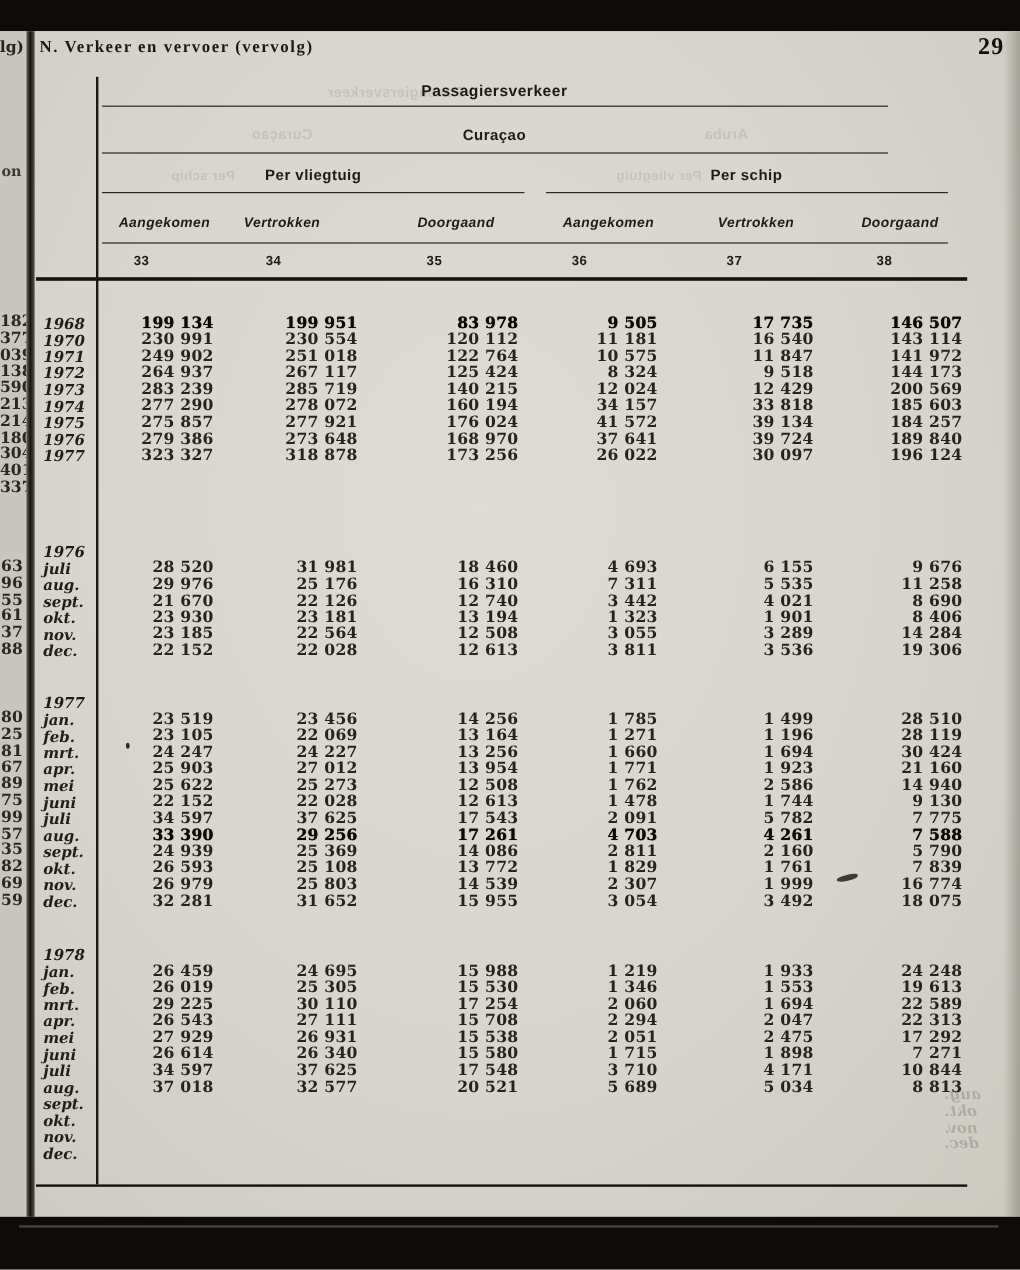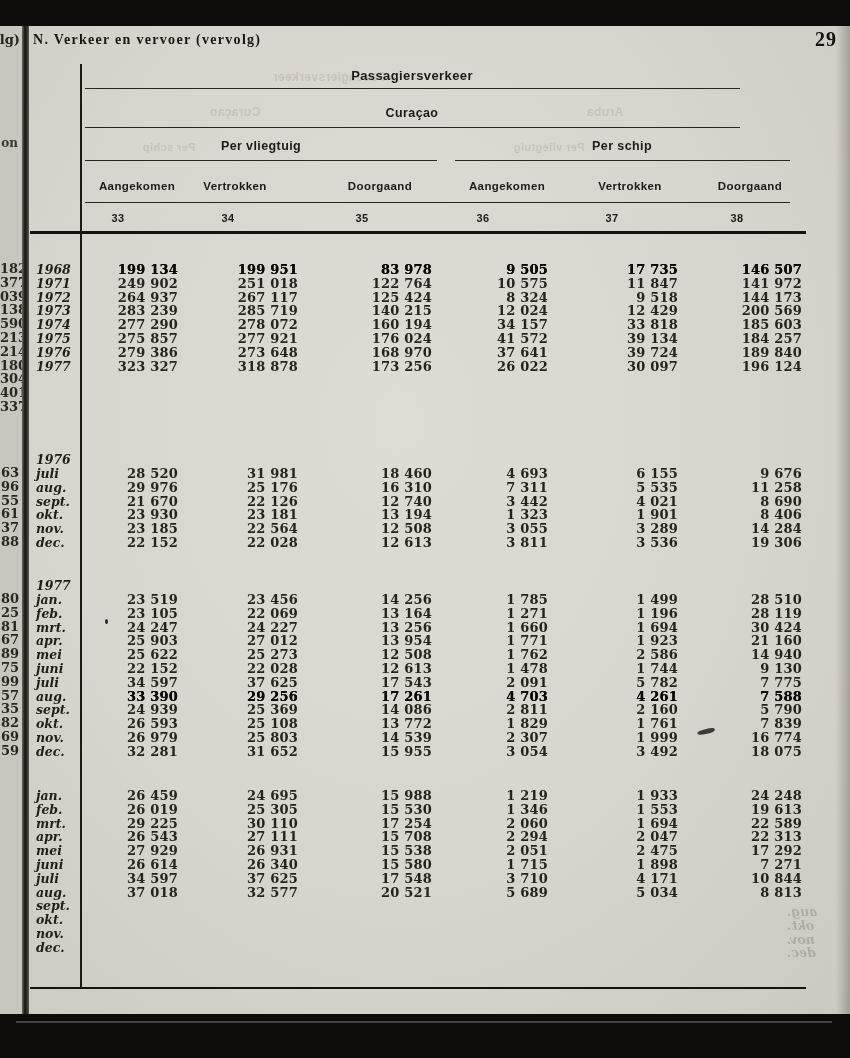--- a/index.html
+++ b/index.html
@@ -26,21 +26,21 @@
             letter-spacing:1px;color:#13110c;}
 
   
   .thead-label{position:absolute;transform:translateX(-50%);font:700 13px "Liberation Sans",sans-serif;
                letter-spacing:.4px;color:#1d1b15;white-space:nowrap;}
   .t-title{left:383px;top:42px;}
   .t-region{left:383px;top:80px;font-size:12.5px;}
   .grp{font-size:12.5px;top:113px;}
   .grp-air{left:232px;}
   .grp-ship{left:593px;}
-  .colh{font-size:11.5px;top:154px;}
+  .colh{font-size:11.5px;top:154px;font-style:italic;}
   .ch0{left:108px;} .ch1{left:206px;} .ch2{left:351px;}
   .ch3{left:478px;} .ch4{left:601px;} .ch5{left:721px;}
   .coln{font-size:11px;top:186px;}
   .cn0{left:89px;} .cn1{left:199px;} .cn2{left:333px;}
   .cn3{left:454px;} .cn4{left:583px;} .cn5{left:708px;}
 
   
   .rule{position:absolute;height:1px;background:#2a2721;}
   .r1{left:56px;top:62px;width:655px;}
   .r2{left:56px;top:101px;width:655px;}
@@ -184,20 +184,29 @@
         <div class="trow bold">
           <span class="ylab">1968</span>
           <span class="num">199 134</span>
           <span class="num">199 951</span>
           <span class="num">83 978</span>
           <span class="num">9 505</span>
           <span class="num">17 735</span>
           <span class="num">146 507</span>
         </div>
         <div class="trow">
+          <span class="ylab">1970</span>
+          <span class="num">230 991</span>
+          <span class="num">230 554</span>
+          <span class="num">120 112</span>
+          <span class="num">11 181</span>
+          <span class="num">16 540</span>
+          <span class="num">143 114</span>
+        </div>
+        <div class="trow">
           <span class="ylab">1971</span>
           <span class="num">249 902</span>
           <span class="num">251 018</span>
           <span class="num">122 764</span>
           <span class="num">10 575</span>
           <span class="num">11 847</span>
           <span class="num">141 972</span>
         </div>
         <div class="trow">
           <span class="ylab">1972</span>
@@ -421,20 +430,21 @@
             <span class="num">32 281</span>
             <span class="num">31 652</span>
             <span class="num">15 955</span>
             <span class="num">3 054</span>
             <span class="num">3 492</span>
             <span class="num">18 075</span>
           </div>
         </div>
     </div>
     <div class="rows-host" id="sec2">
+      <span class="syear">1978</span>
       <div>
           <div class="trow">
             <span class="ylab">jan.</span>
             <span class="num">26 459</span>
             <span class="num">24 695</span>
             <span class="num">15 988</span>
             <span class="num">1 219</span>
             <span class="num">1 933</span>
             <span class="num">24 248</span>
           </div>

